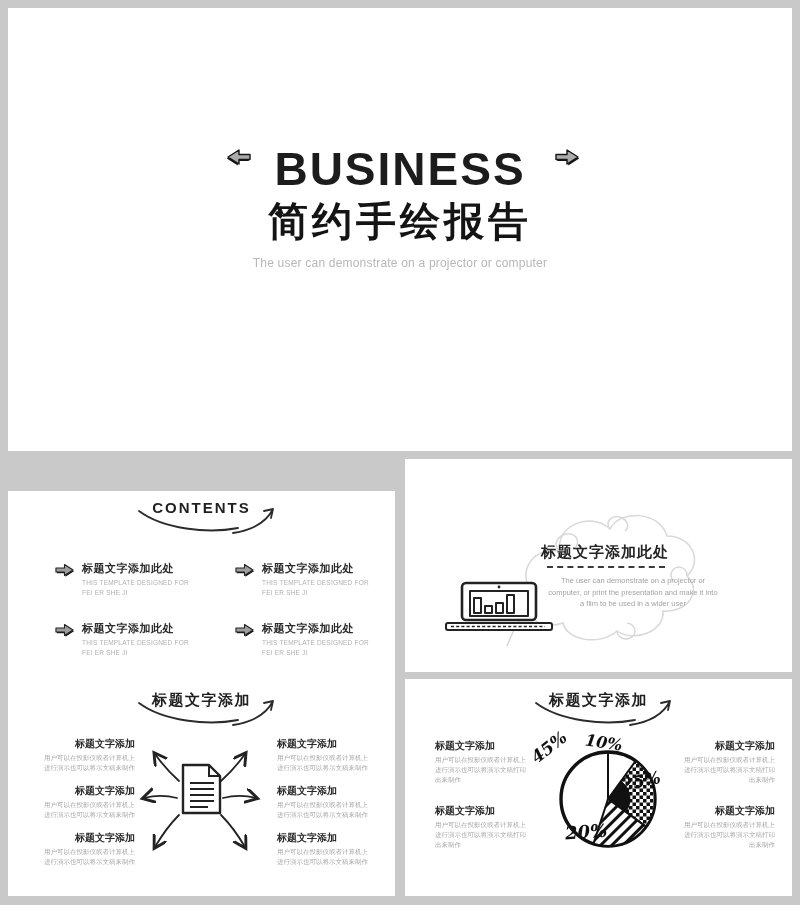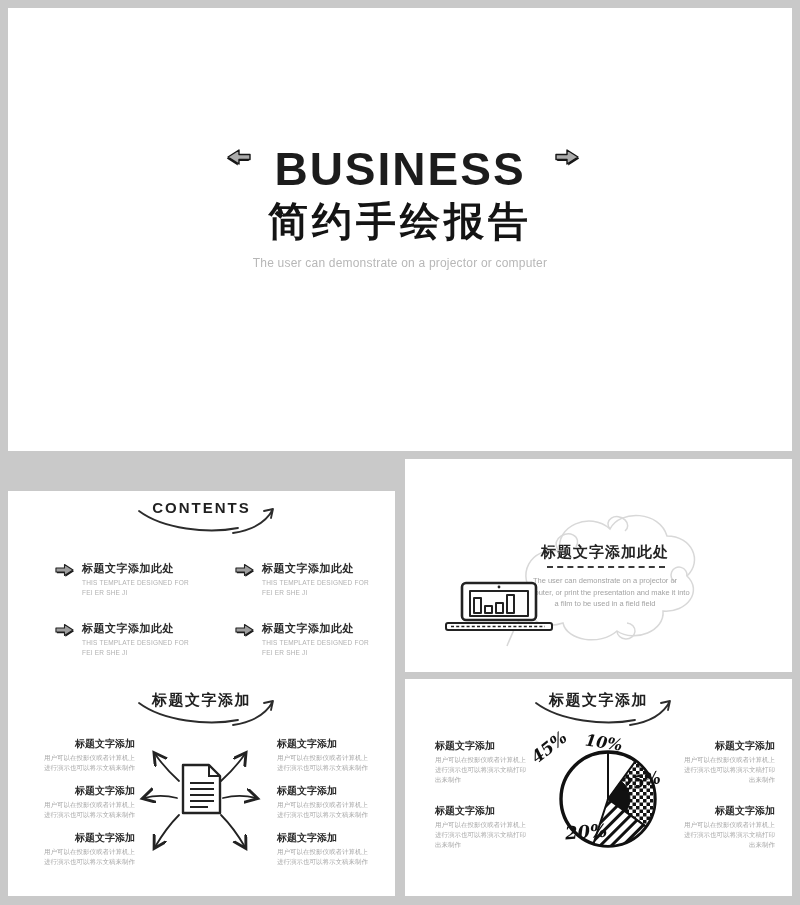--- a/index.html
+++ b/index.html
@@ -39,21 +39,21 @@
   .c-item .ttl{margin-left:28px;font-size:11px;font-weight:700;color:#2d2d2d;letter-spacing:.5px;}
   .c-item .dsc{margin-left:28px;margin-top:2px;width:114px;font-size:6.5px;
     color:#b2b2b2;line-height:1.5;letter-spacing:.2px;}
 
   
   .cloud-title{position:absolute;left:55px;width:290px;top:84px;text-align:center;
     font-size:15px;font-weight:700;color:#242424;letter-spacing:1px;z-index:2;}
   .cloud-dash{position:absolute;left:142px;top:107px;width:118px;height:0;
     border-bottom:2px dashed #3a3a3a;z-index:2;}
   .cloud-body{position:absolute;left:55px;width:290px;top:116px;text-align:center;
-    font-size:7.5px;color:#a3a3a3;line-height:1.55;z-index:2;}
+    font-size:7.5px;color:#a3a3a3;line-height:1.55;z-index:2;padding-left:28px;}
   .cloud-svg{position:absolute;left:100px;top:42px;z-index:1;}
   .laptop-svg{position:absolute;left:38px;top:122px;z-index:2;}
 
   
   .spk-item{position:absolute;width:105px;}
   .spk-item.left{text-align:right;left:22px;}
   .spk-item.right{text-align:left;left:269px;}
   .spk-item .ttl{font-size:10px;font-weight:700;color:#2b2b2b;}
   .spk-item .bd{margin-top:2px;font-size:6.5px;color:#a8a8a8;line-height:1.5;}
   .spokes-art{position:absolute;left:123px;top:64px;}
@@ -143,21 +143,21 @@
       <path d="M182,75 a8,8 0 1 0 -12,6"></path>
       <path d="M112,130 a9,8 0 1 0 10,-8"></path>
       <path d="M30,95 C18,112 10,124 2,145"></path>
     </g>
   </svg>
   <div class="cloud-title">标题文字添加此处</div>
   <div class="cloud-dash"></div>
   <div class="cloud-body">
     <div>The user can demonstrate on a projector or</div>
     <div>computer, or print the presentation and make it into</div>
-    <div>a film to be used in a field field</div>
+    <div>a film to be used in a wider user</div>
   </div>
   <svg class="laptop-svg" width="112" height="52" viewBox="0 0 112 52">
     <g stroke="#222" fill="#fff" stroke-linejoin="round">
       <rect x="19" y="2" width="74" height="37" rx="4" stroke-width="2.6"></rect>
       <circle cx="56" cy="6" r="1.4" fill="#222" stroke="none"></circle>
       <rect x="27" y="10" width="58" height="25" stroke-width="2"></rect>
       <rect x="31" y="17" width="7" height="15" stroke-width="2"></rect>
       <rect x="42" y="25" width="7" height="7" stroke-width="2"></rect>
       <rect x="53" y="22" width="7" height="10" stroke-width="2"></rect>
       <rect x="64" y="14" width="7" height="18" stroke-width="2"></rect>

